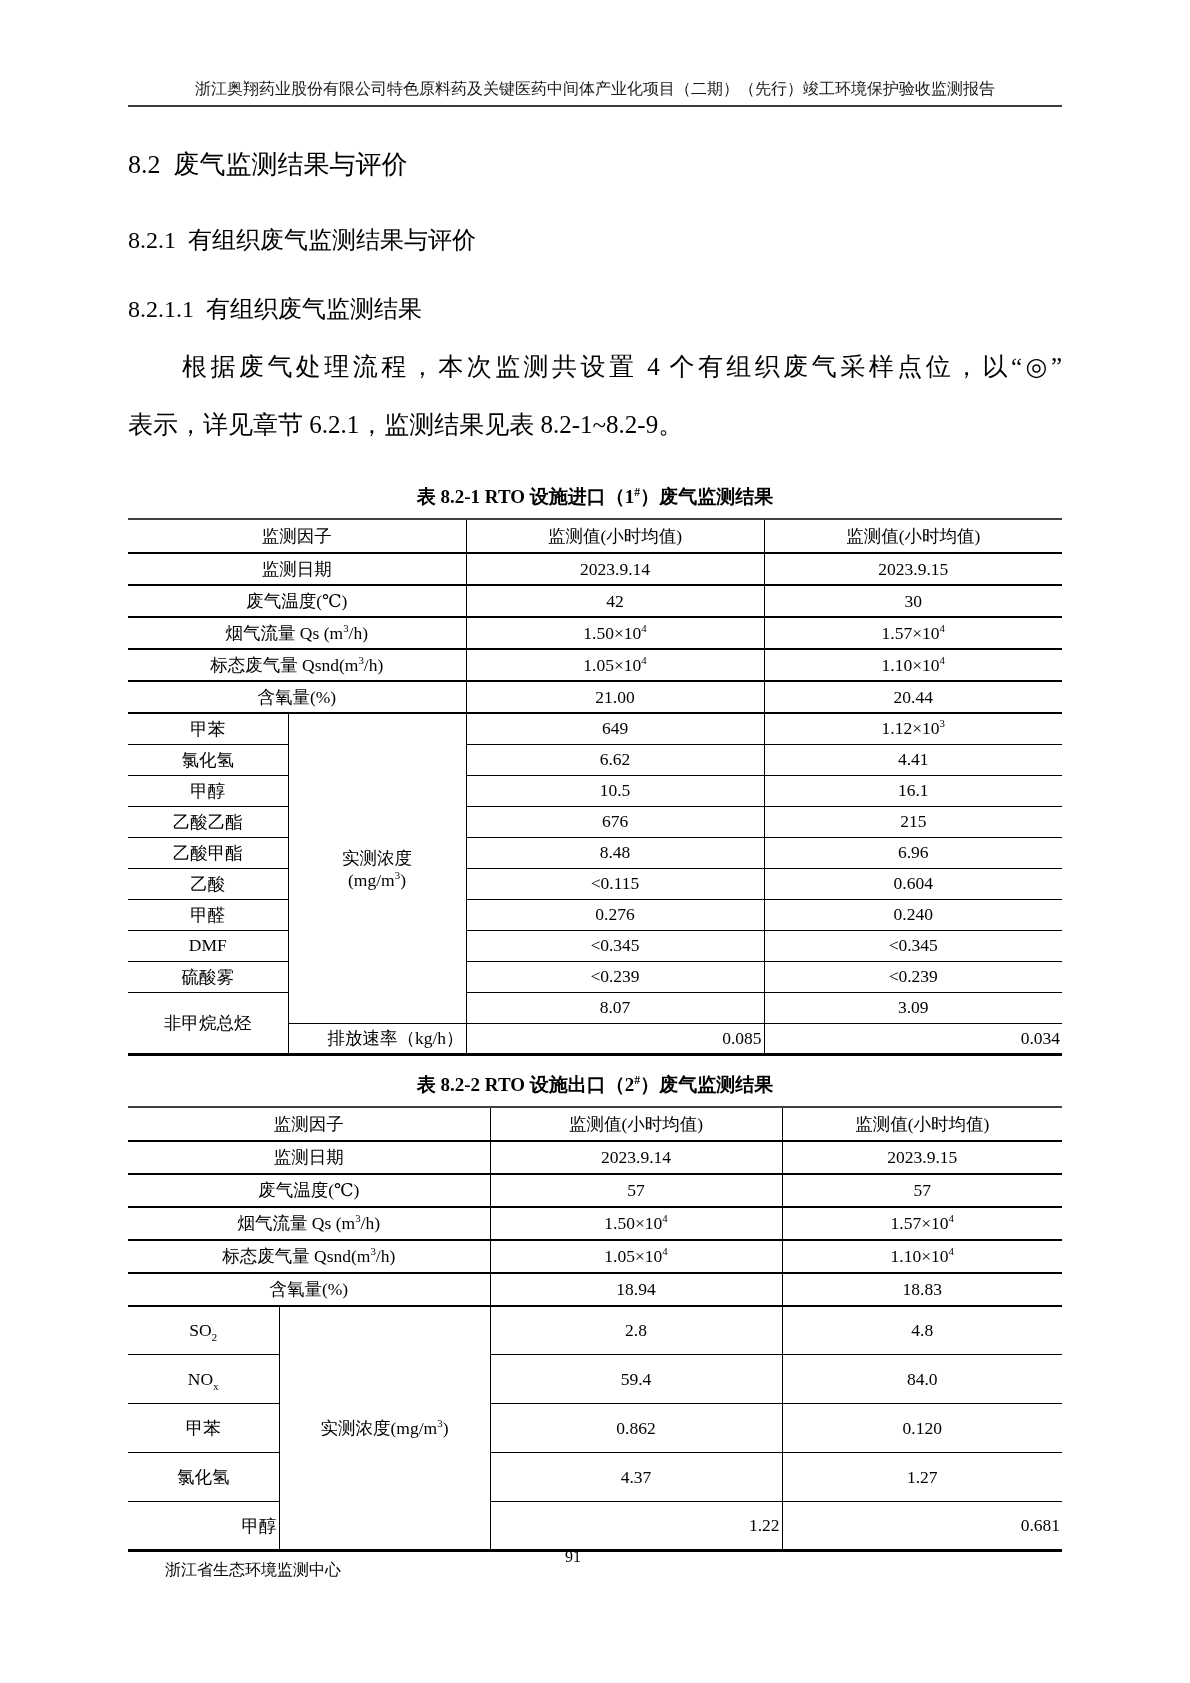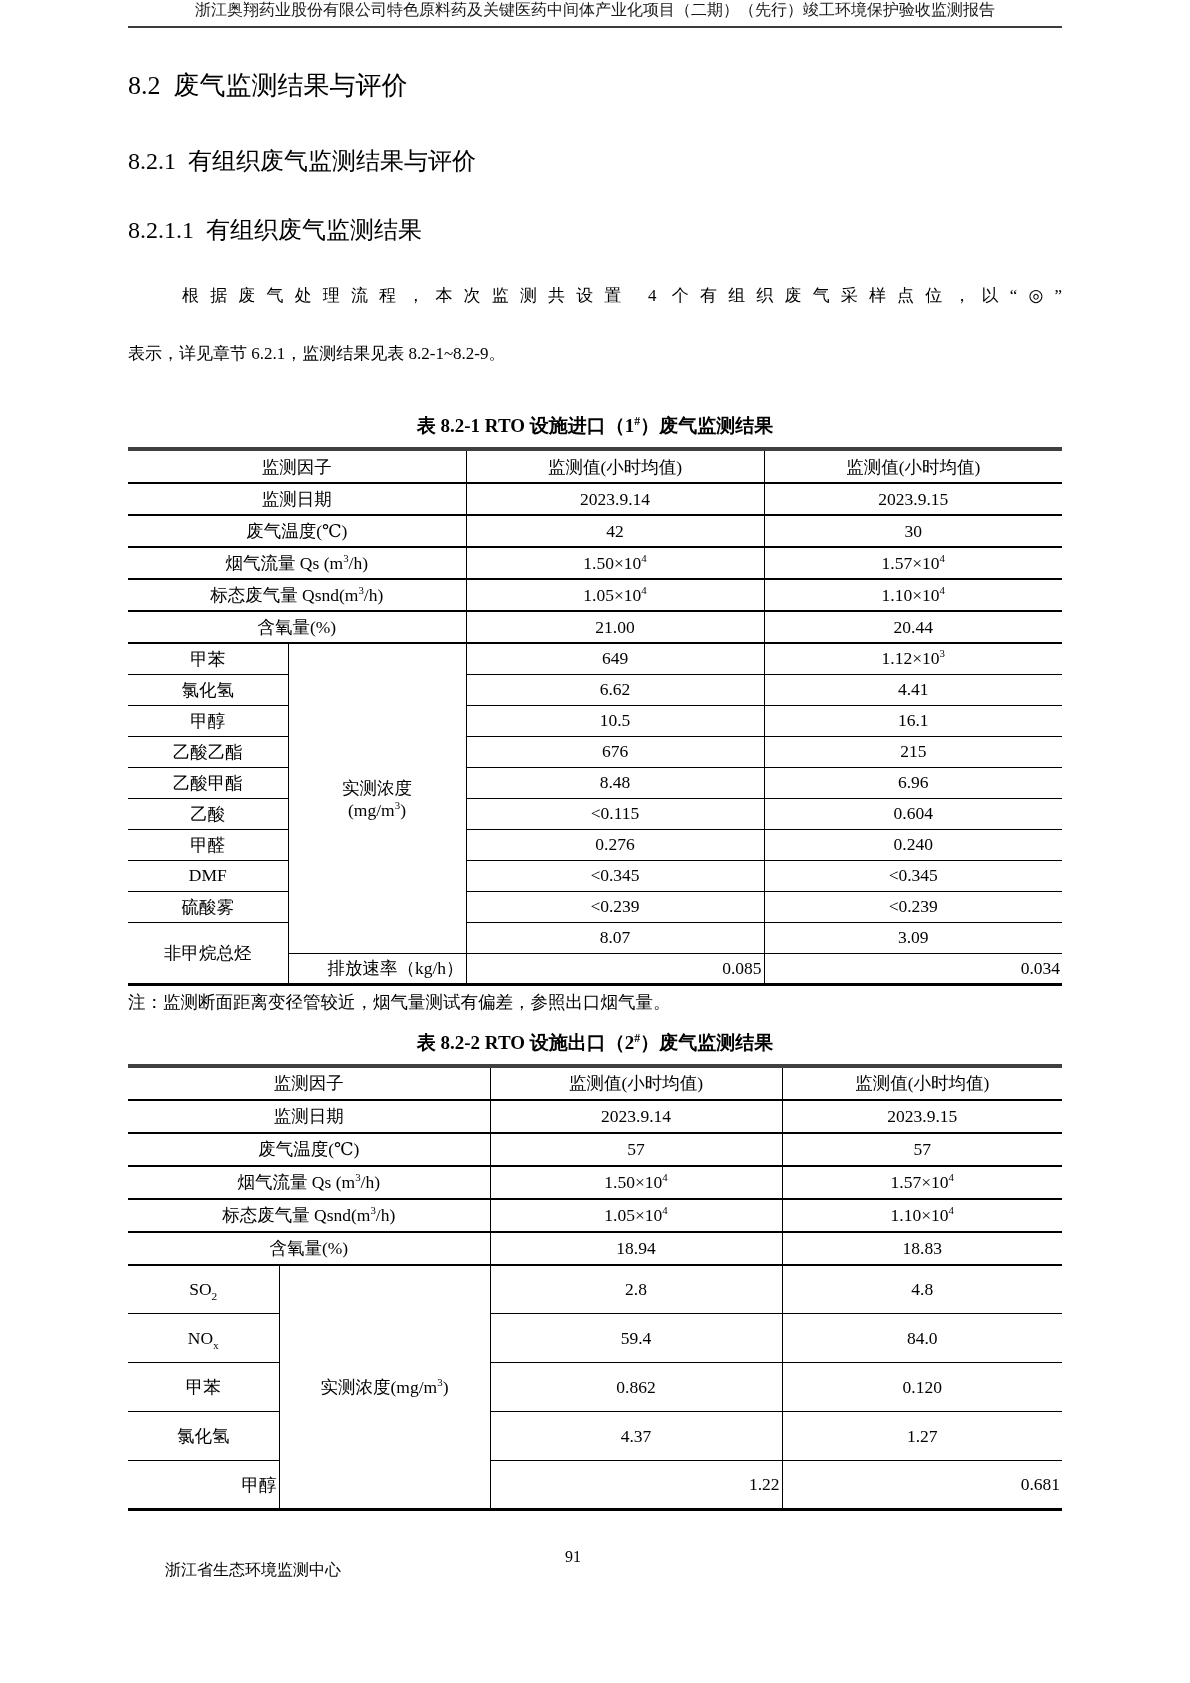--- a/index.html
+++ b/index.html
@@ -5,51 +5,52 @@
   html,body{margin:0;padding:0;background:#ffffff;}
   .page{
     position:relative;
     width:1190px;height:1683px;
     background:#ffffff;
     color:#000;
     font-family:"Liberation Serif","DejaVu Serif",serif;
     overflow:hidden;
   }
   .running-header{
+    padding-top:79px;
     text-align:center;
     font-size:16px;
     color:#1a1a1a;
   }
   .header-rule{
     width:934px;
     margin:5px auto 0 auto;
     border-top:2px solid #3c3c3c;
     height:0;
   }
   .content{width:934px;margin:0 auto;}
   .heading{white-space:pre;font-weight:normal;color:#000;}
   .h1{margin:40px 0 0 0;font-size:26px;}
   .h2{margin:42px 0 0 0;font-size:24px;}
   .h3{margin:37px 0 0 0;font-size:24px;}
-  .para{margin-top:38px;font-size:17px;}
+  .para{margin-top:30px;font-size:25px;}
   .para .line{line-height:24px;}
   .para .line1{text-indent:54px;text-align:justify;text-align-last:justify;}
   .para .line2{margin-top:34px;}
   .table-title{
     text-align:center;font-weight:bold;font-size:19px;
     white-space:pre;
   }
   .tt1{margin-top:47px;}
   .tt2{margin-top:16px;}
   table.mtable{
     border-collapse:collapse;
     table-layout:fixed;
     width:934px;
     margin-top:8px;
-    border-top:4px solid #404040;
+    border-top:2px solid #404040;
     border-bottom:3px solid #000;
     font-size:17.5px;
   }
   table.mtable td{
     text-align:center;
     vertical-align:middle;
     padding:0 2px;
     border-bottom:1px solid #000;
   }
   table.mtable td:not(:last-child){border-right:1px solid #000;}
@@ -183,21 +184,20 @@
         <td>3.09</td>
       </tr>
       <tr class="poll">
         <td>排放速率（kg/h）</td>
         <td>0.085</td>
         <td>0.034</td>
       </tr>
     </tbody>
       </table>
 
-    <div class="note">注：监测断面距离变径管较近，烟气量测试有偏差，参照出口烟气量。</div>
 
     <div class="table-title tt2"><span>表 8.2-2 RTO 设施出口（2</span><sup>#</sup><span>）废气监测结果</span></div>
 
     <table class="mtable t2">
       <colgroup>
           <col style="width:151px">
           <col style="width:211px">
           <col style="width:292px">
           <col style="width:280px">
         </colgroup>

